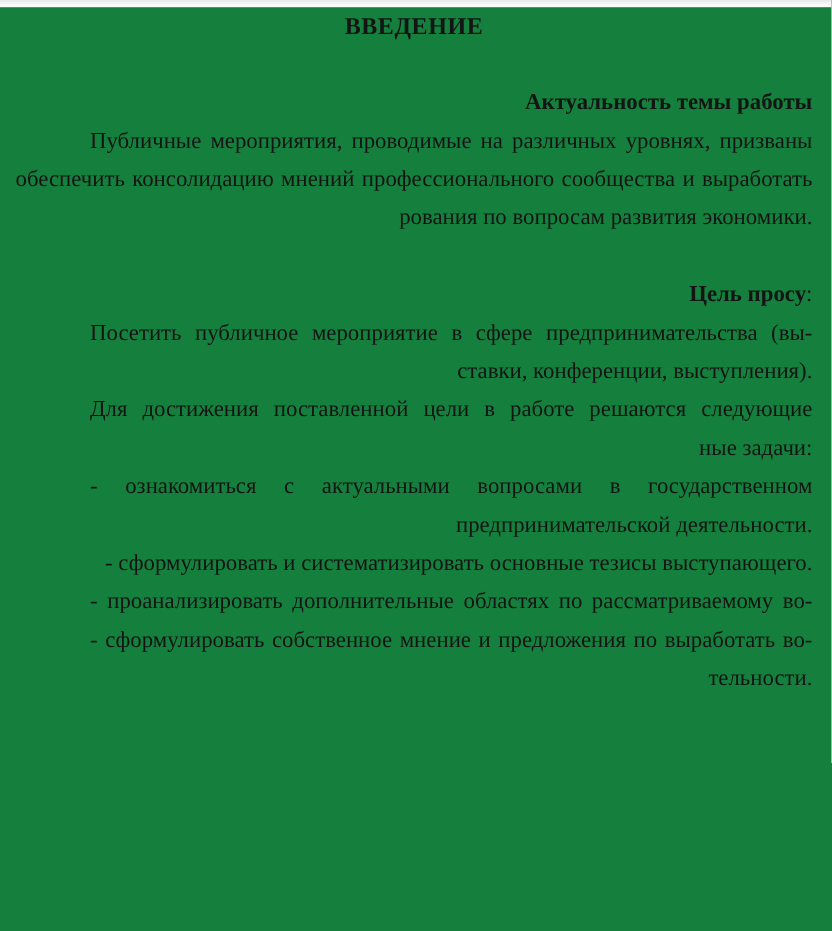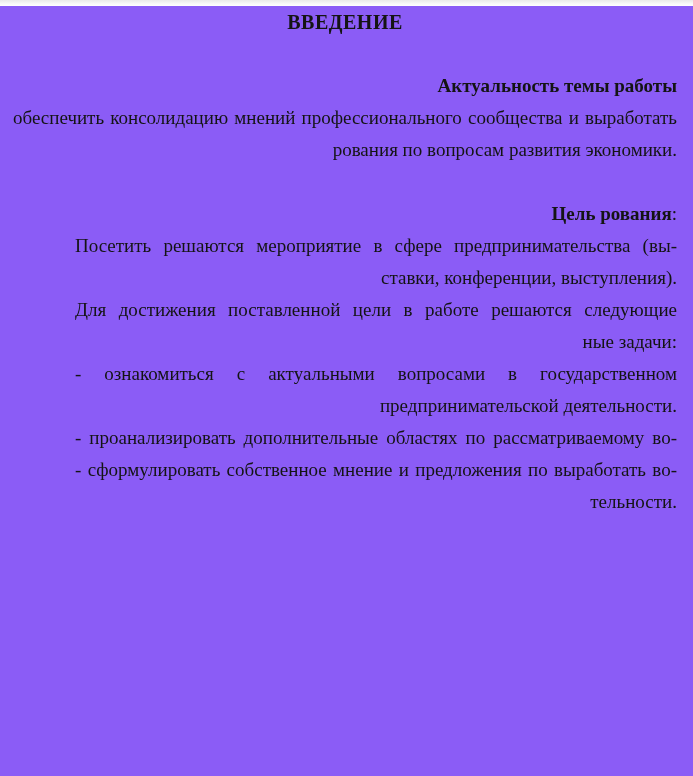--- a/index.html
+++ b/index.html
@@ -1,20 +1,20 @@
 <!DOCTYPE html>
 <html lang="ru"><head>
 <meta charset="utf-8">
 <style>
   html, body { margin: 0; padding: 0; background: #ffffff; }
   .page {
     position: relative;
     width: 693px;
     height: 776px;
-    background: #8b5cf6;
+    background: #15803d;
     overflow: hidden;
     font-family: "Liberation Serif", "DejaVu Serif", serif;
     color: #141414;
   }
   .top-shade {
     position: absolute;
     top: 0; left: 0; right: 0;
     height: 6px;
     background: linear-gradient(to bottom, #e9e9e9 0%, #f7f7f7 55%, #ffffff 100%);
     pointer-events: none;
@@ -45,36 +45,38 @@
   <div class="top-shade"></div>
 
   <div class="doc">
 
     <div class="line center bold title-line">ВВЕДЕНИЕ</div>
 
     <div class="spacer"></div>
 
     <div class="line indent bold">Актуальность темы работы</div>
 
+    <div class="line indent just">Публичные мероприятия, проводимые на различных уровнях, призваны</div>
     <div class="line just">обеспечить консолидацию мнений профессионального сообщества и выработать</div>
     <div class="line">рования по вопросам развития экономики.</div>
 
     <div class="spacer"></div>
 
-    <div class="line indent"><span class="bold">Цель рования</span><span>:</span></div>
+    <div class="line indent"><span class="bold">Цель просу</span><span>:</span></div>
 
-    <div class="line indent just">Посетить решаются мероприятие в сфере предпринимательства (вы-</div>
+    <div class="line indent just">Посетить публичное мероприятие в сфере предпринимательства (вы-</div>
     <div class="line">ставки, конференции, выступления).</div>
 
     <div class="line indent just">Для достижения поставленной цели в работе решаются следующие основ-</div>
     <div class="line">ные задачи:</div>
 
     <div class="line indent just">- ознакомиться с актуальными вопросами в государственном регулировании</div>
     <div class="line">предпринимательской деятельности.</div>
 
+    <div class="line indent">- сформулировать и систематизировать основные тезисы выступающего.</div>
 
     <div class="line indent just">- проанализировать дополнительные областях по рассматриваемому во-</div>
 
     <div class="line indent just">- сформулировать собственное мнение и предложения по выработать во-</div>
     <div class="line">тельности.</div>
 
   </div>
 </div>
 
 </body></html>

